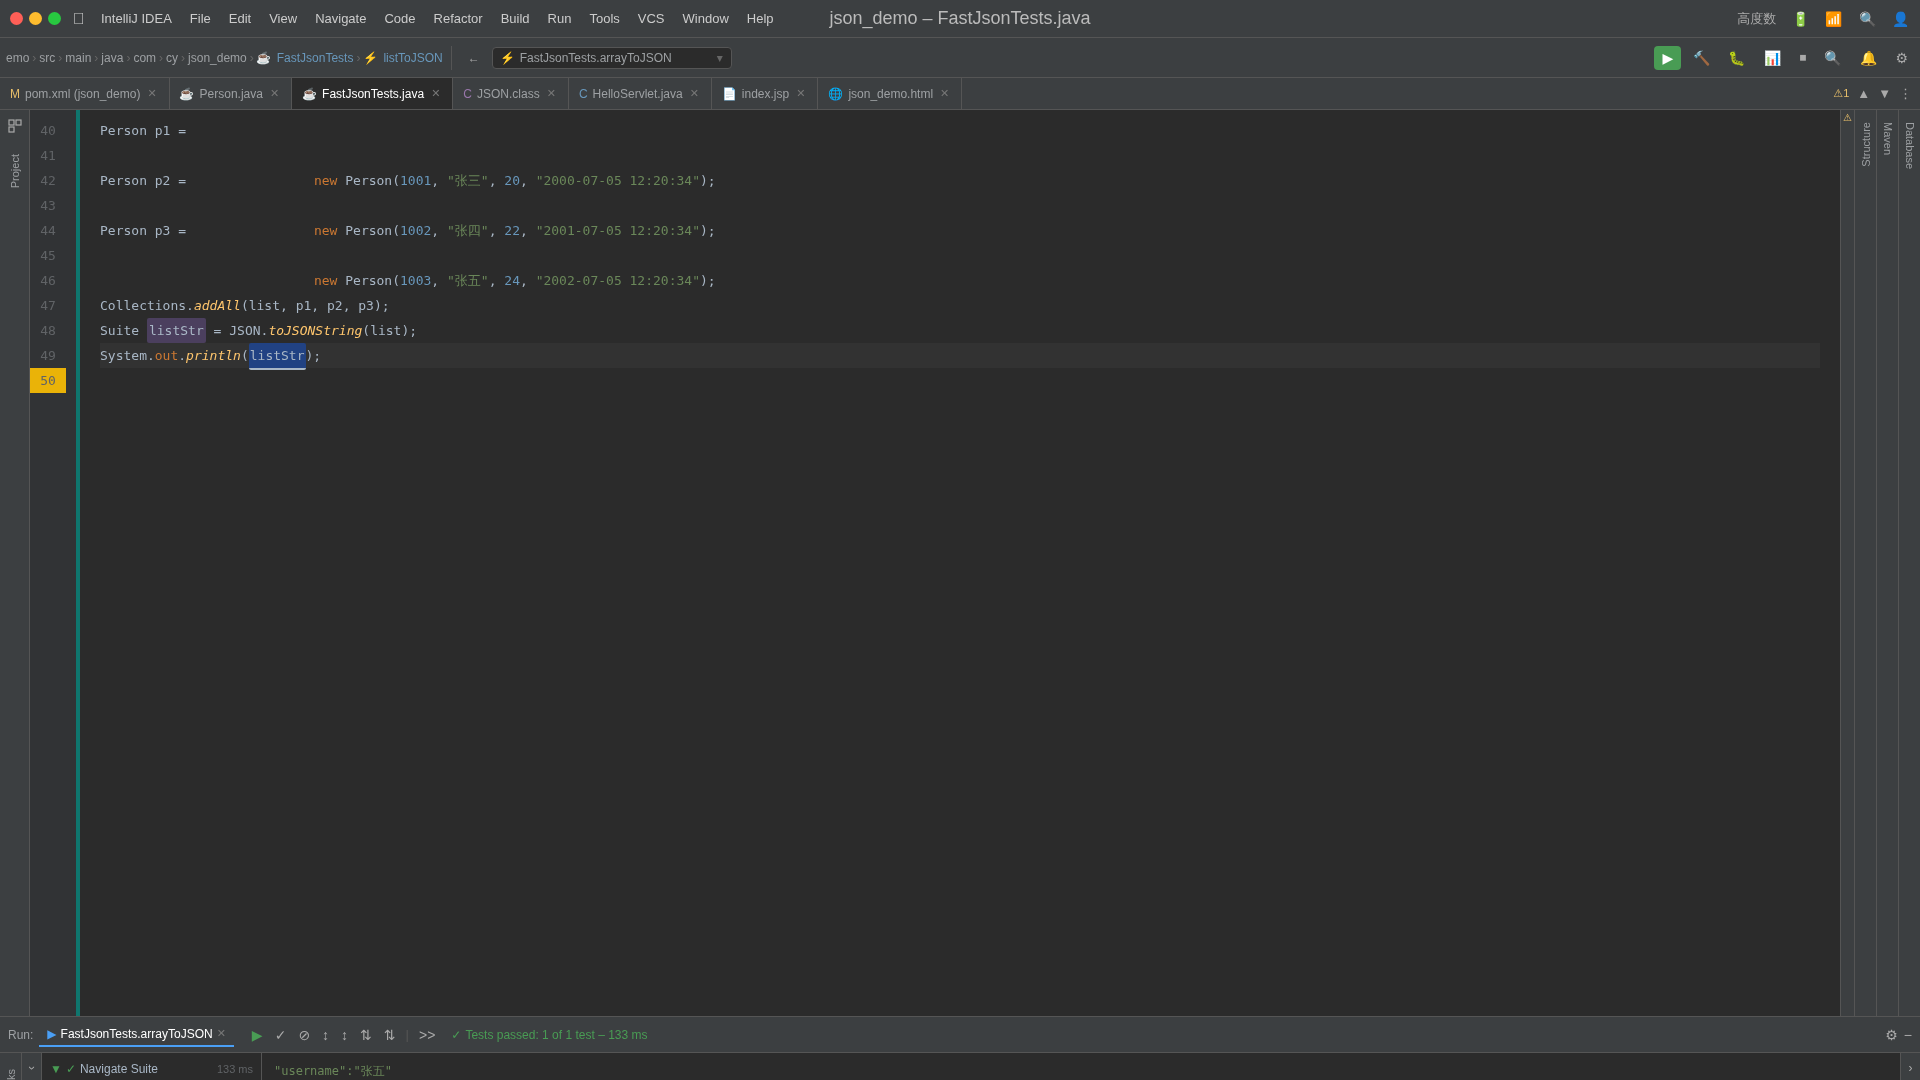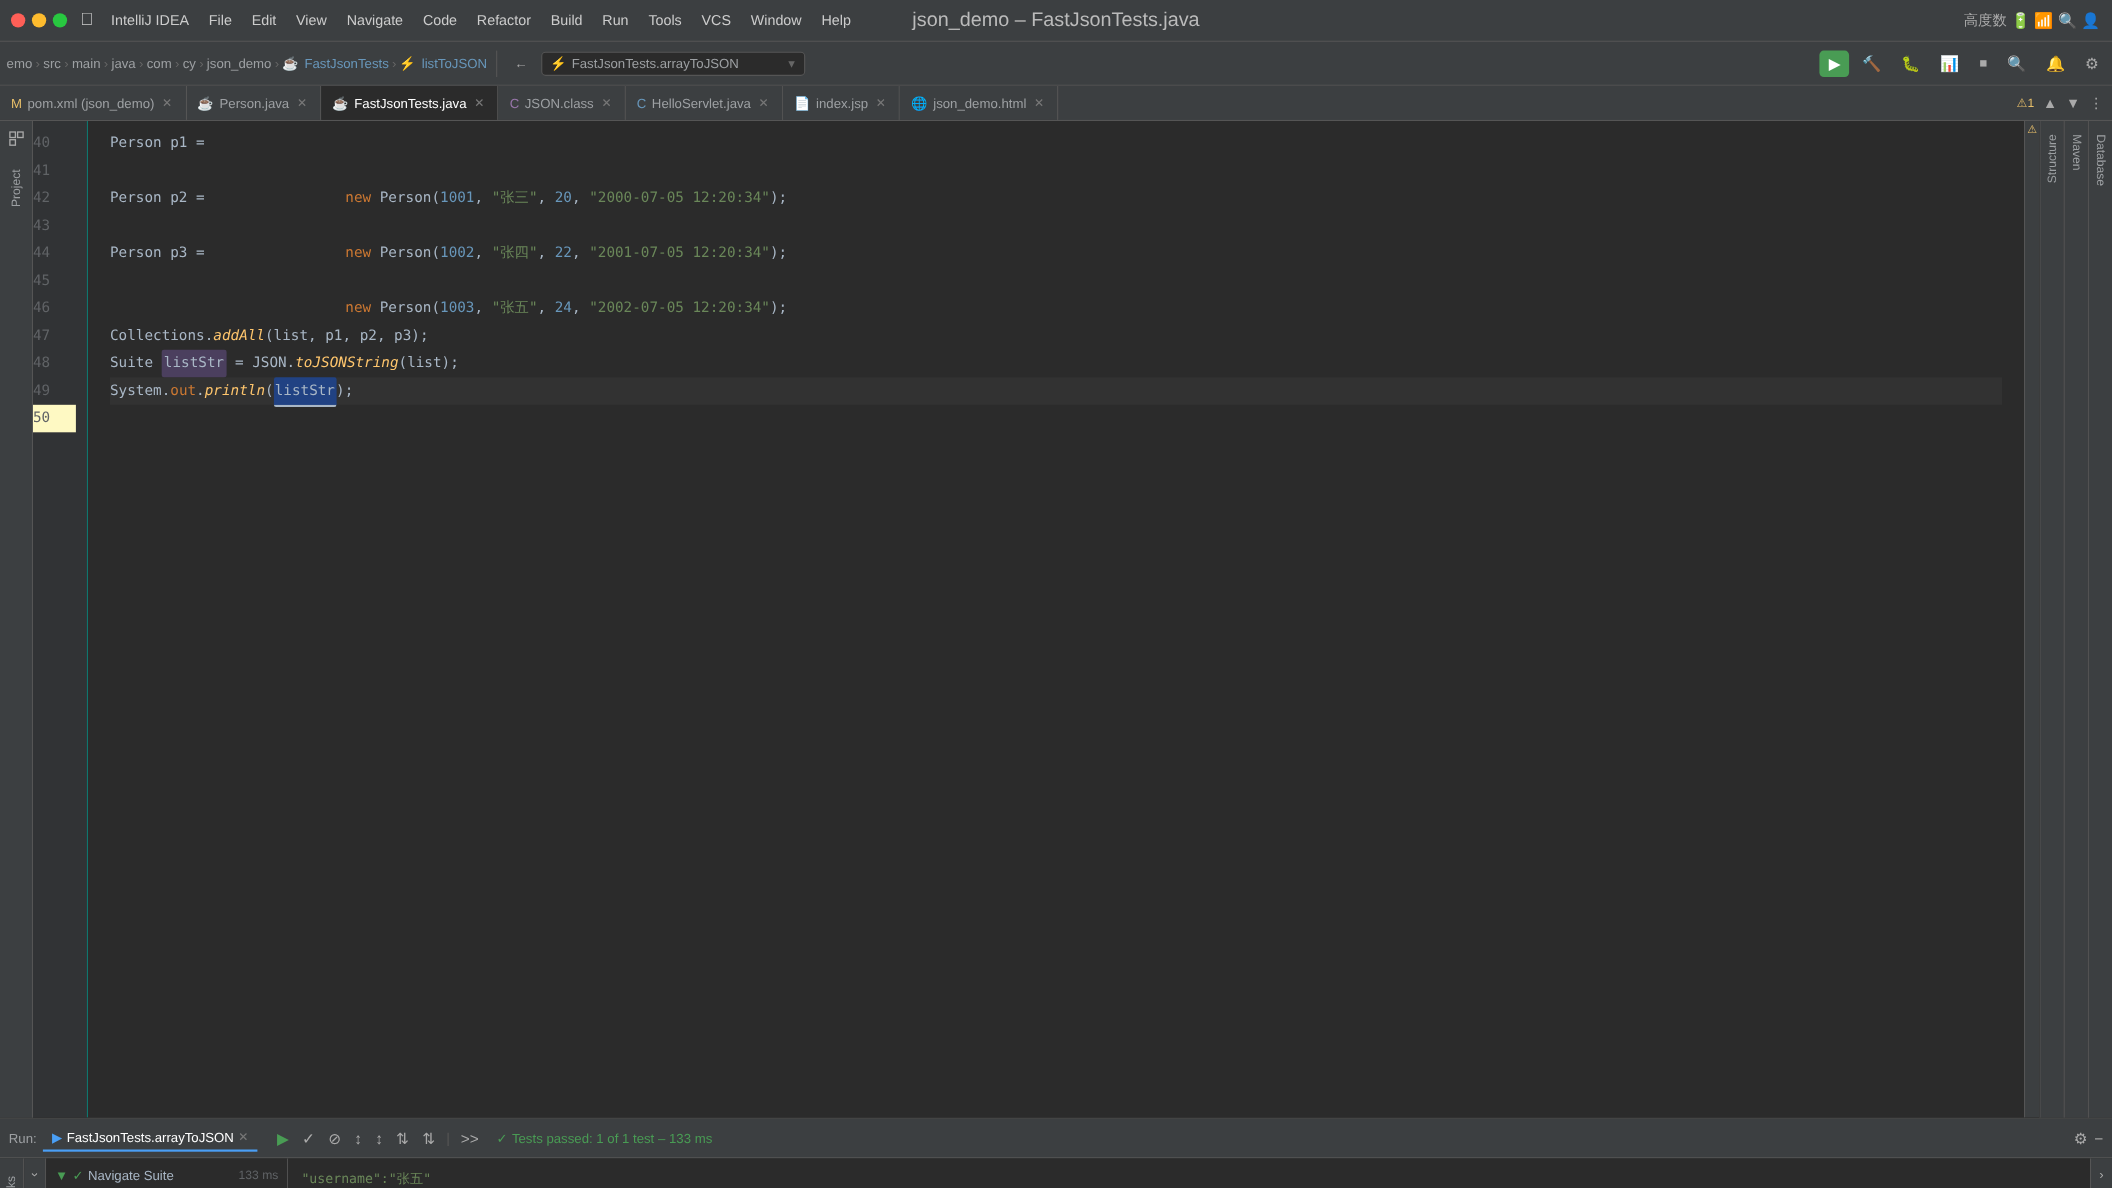--- a/index.html
+++ b/index.html
@@ -57,21 +57,21 @@
       position: absolute;
       left: 50%;
       transform: translateX(-50%);
       color: #bbb;
       font-size: 18px;
     }
     .titlebar-right {
       margin-left: auto;
       display: flex;
       align-items: center;
-      gap: 4px;
+      gap: 16px;
       justify-content: center;
     }
     .titlebar-icon {
       color: #aaa;
       font-size: 14px;
       cursor: pointer;
     }
     .chinese-chars {
       color: #aaa;
       font-size: 13px;
@@ -423,32 +423,32 @@
         <rect x="8" y="1" width="5" height="5" stroke="#aaa" stroke-width="1.2" fill="none"></rect>
         <rect x="1" y="8" width="5" height="5" stroke="#aaa" stroke-width="1.2" fill="none"></rect>
       </svg>
     </div>
     <div style="writing-mode:vertical-rl; transform:rotate(180deg); font-size:11px; color:#9da0a3; padding:8px 6px; cursor:pointer; margin-top:4px;">Project</div>
   </div>
 
   <div id="editor-container" style="flex:1; display:flex; flex-direction:column; overflow:hidden; background:#2b2b2b; position:relative;">
     <div id="editor-body" style="flex:1; display:flex; overflow:hidden;">
 
-      <div id="line-numbers" style="width:50px; background:#313335; padding:8px 10px 8px 0; text-align:left; color:#606366; font-family:monospace; font-size:13px; line-height:25px; user-select:none; border-right:1px solid #0f766e;">
+      <div id="line-numbers" style="width:50px; background:#313335; padding:8px 10px 8px 0; text-align:center; color:#606366; font-family:monospace; font-size:13px; line-height:25px; user-select:none; border-right:4px solid #0f766e;">
         <div>40</div>
         <div>41</div>
         <div>42</div>
         <div>43</div>
         <div>44</div>
         <div>45</div>
         <div>46</div>
         <div>47</div>
         <div>48</div>
         <div>49</div>
-        <div style="background:#fef9c3;">50</div>
+        <div style="background:#eab308;">50</div>
       </div>
 
       <div id="code-area" style="flex:1; padding:8px 20px; font-family:'Consolas','Monaco',monospace; font-size:13px; line-height:25px; color:#a9b7c6; overflow:hidden; cursor:text;">
 
         <div class="code-line">
           <span style="color:#a9b7c6;">Person p1 =</span>
         </div>
 
         <div class="code-line">
           <span style="display:inline-block; width:380px; padding-left:120px;">

